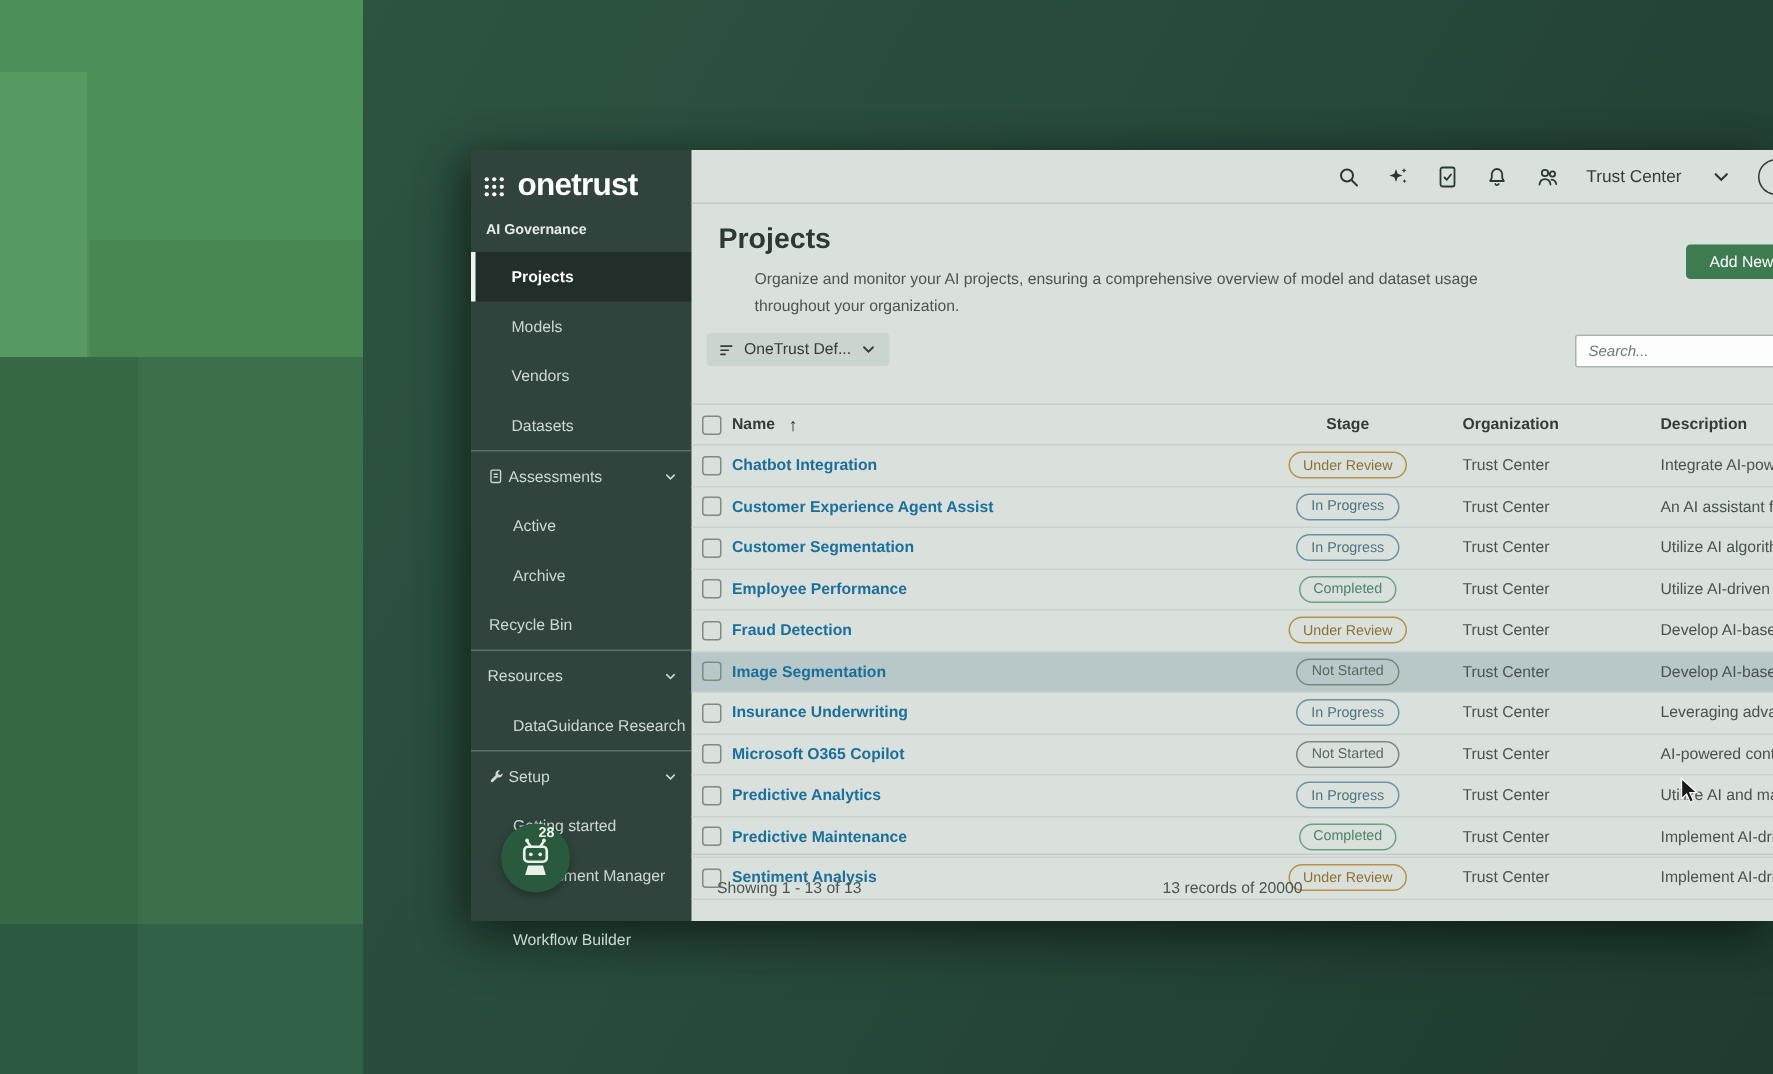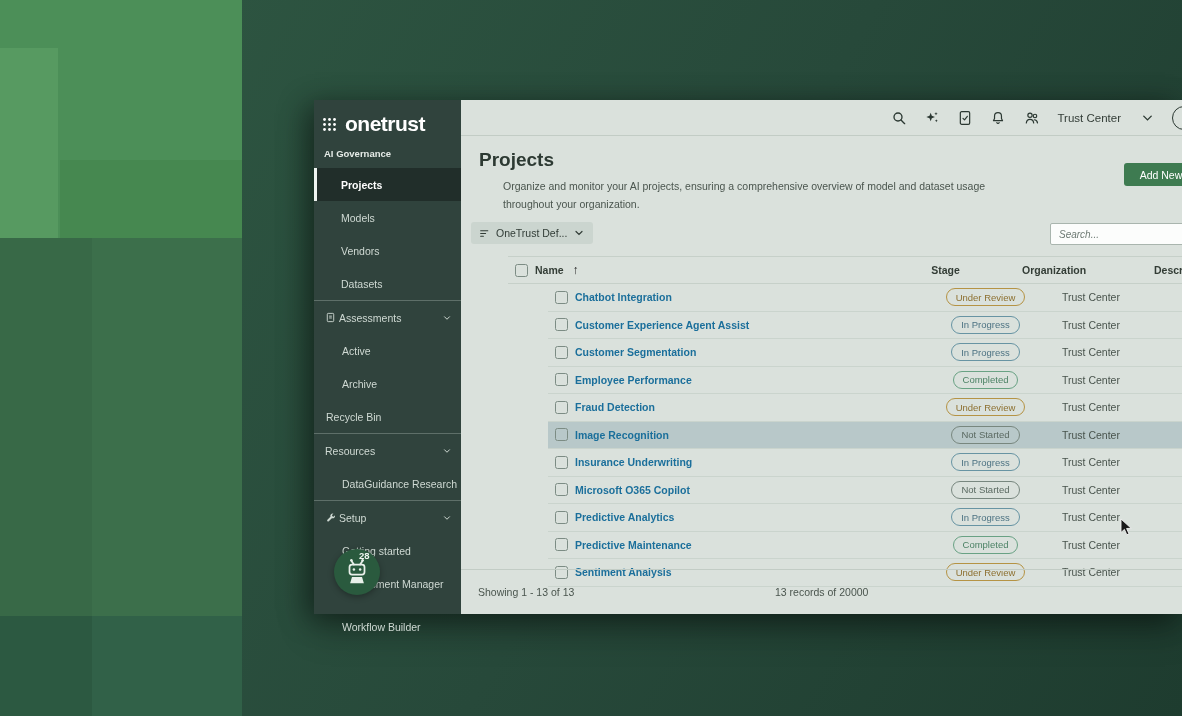--- a/index.html
+++ b/index.html
@@ -47,25 +47,25 @@
   .addnew{position:absolute;left:663px;top:63px;width:74px;height:23px;background:#3e7b51;color:#fff;
     font-size:10.5px;border:none;border-radius:3px;display:flex;align-items:center;justify-content:center;}
   .toolbar{position:absolute;left:10px;right:0;top:122px;height:24px;}
   .chip{display:inline-flex;align-items:center;gap:6px;height:22px;padding:0 8px;background:#cbd5cf;
     border-radius:3px;font-size:10.5px;color:#323d37;}
   .chip svg{width:11px;height:11px;}
   .searchbox{position:absolute;left:579px;top:1px;width:158px;height:20px;background:#fcfdfc;
     border:1px solid #a9b5ae;border-radius:2px;font-size:10px;font-style:italic;color:#6d7a73;
     padding:0 0 0 8px;font-family:"Liberation Sans",sans-serif;}
   .searchbox::placeholder{color:#6d7a73;font-style:italic;}
-  .tablewrap{position:absolute;left:0;right:0;top:156px;padding-left:47px;}
+  .tablewrap{position:absolute;left:0;right:0;top:169px;}
   .thead,.trow{display:grid;grid-template-columns:20px 358px 105px 156px 1fr;align-items:center;padding-left:7px;}
   .thead{height:26px;border-top:1px solid #c6d0c9;border-bottom:1px solid #c6d0c9;
     font-size:10.5px;font-weight:700;color:#333d36;}
-  .trow{height:26.5px;border-bottom:1px solid #cad4cd;font-size:10.5px;color:#48534c;margin-left:40px;}
+  .trow{height:26.5px;border-bottom:1px solid #cad4cd;font-size:10.5px;color:#48534c;}
   .trow.hl{background:#b8c8c9;}
   .cb{width:11px;height:11px;border:1.4px solid #7c8c84;border-radius:2.5px;background:transparent;}
   .colname{display:flex;align-items:center;gap:9px;}
   .sortarrow{font-size:12px;font-weight:700;color:#222;line-height:1;}
   .pname{color:#1b6f9b;font-weight:700;text-decoration:none;white-space:nowrap;}
   .colstage{text-align:center;}
   .colorg{padding-left:24px;white-space:nowrap;}
   .coldesc{white-space:nowrap;overflow:visible;}
   .badge{display:inline-block;padding:2.5px 9px;border-radius:10px;font-size:9.5px;border:1.3px solid;white-space:nowrap;}
   .b-ur{border-color:#b59344;color:#8d7030;}
@@ -289,21 +289,21 @@
       </div>
       <div class="trow">
         <span class="cb"></span>
         <a class="pname">Fraud Detection</a>
         <span class="colstage"><span class="badge b-ur">Under Review</span></span>
         <span class="colorg">Trust Center</span>
         <span class="coldesc">Develop AI-based f</span>
       </div>
       <div class="trow hl">
         <span class="cb"></span>
-        <a class="pname">Image Recognition</a>
+        <a class="pname">Image Segmentation</a>
         <span class="colstage"><span class="badge b-ns">Not Started</span></span>
         <span class="colorg">Trust Center</span>
         <span class="coldesc">Develop AI-based i</span>
       </div>
       <div class="trow">
         <span class="cb"></span>
         <a class="pname">Insurance Underwriting</a>
         <span class="colstage"><span class="badge b-ip">In Progress</span></span>
         <span class="colorg">Trust Center</span>
         <span class="coldesc">Leveraging advanc</span>

